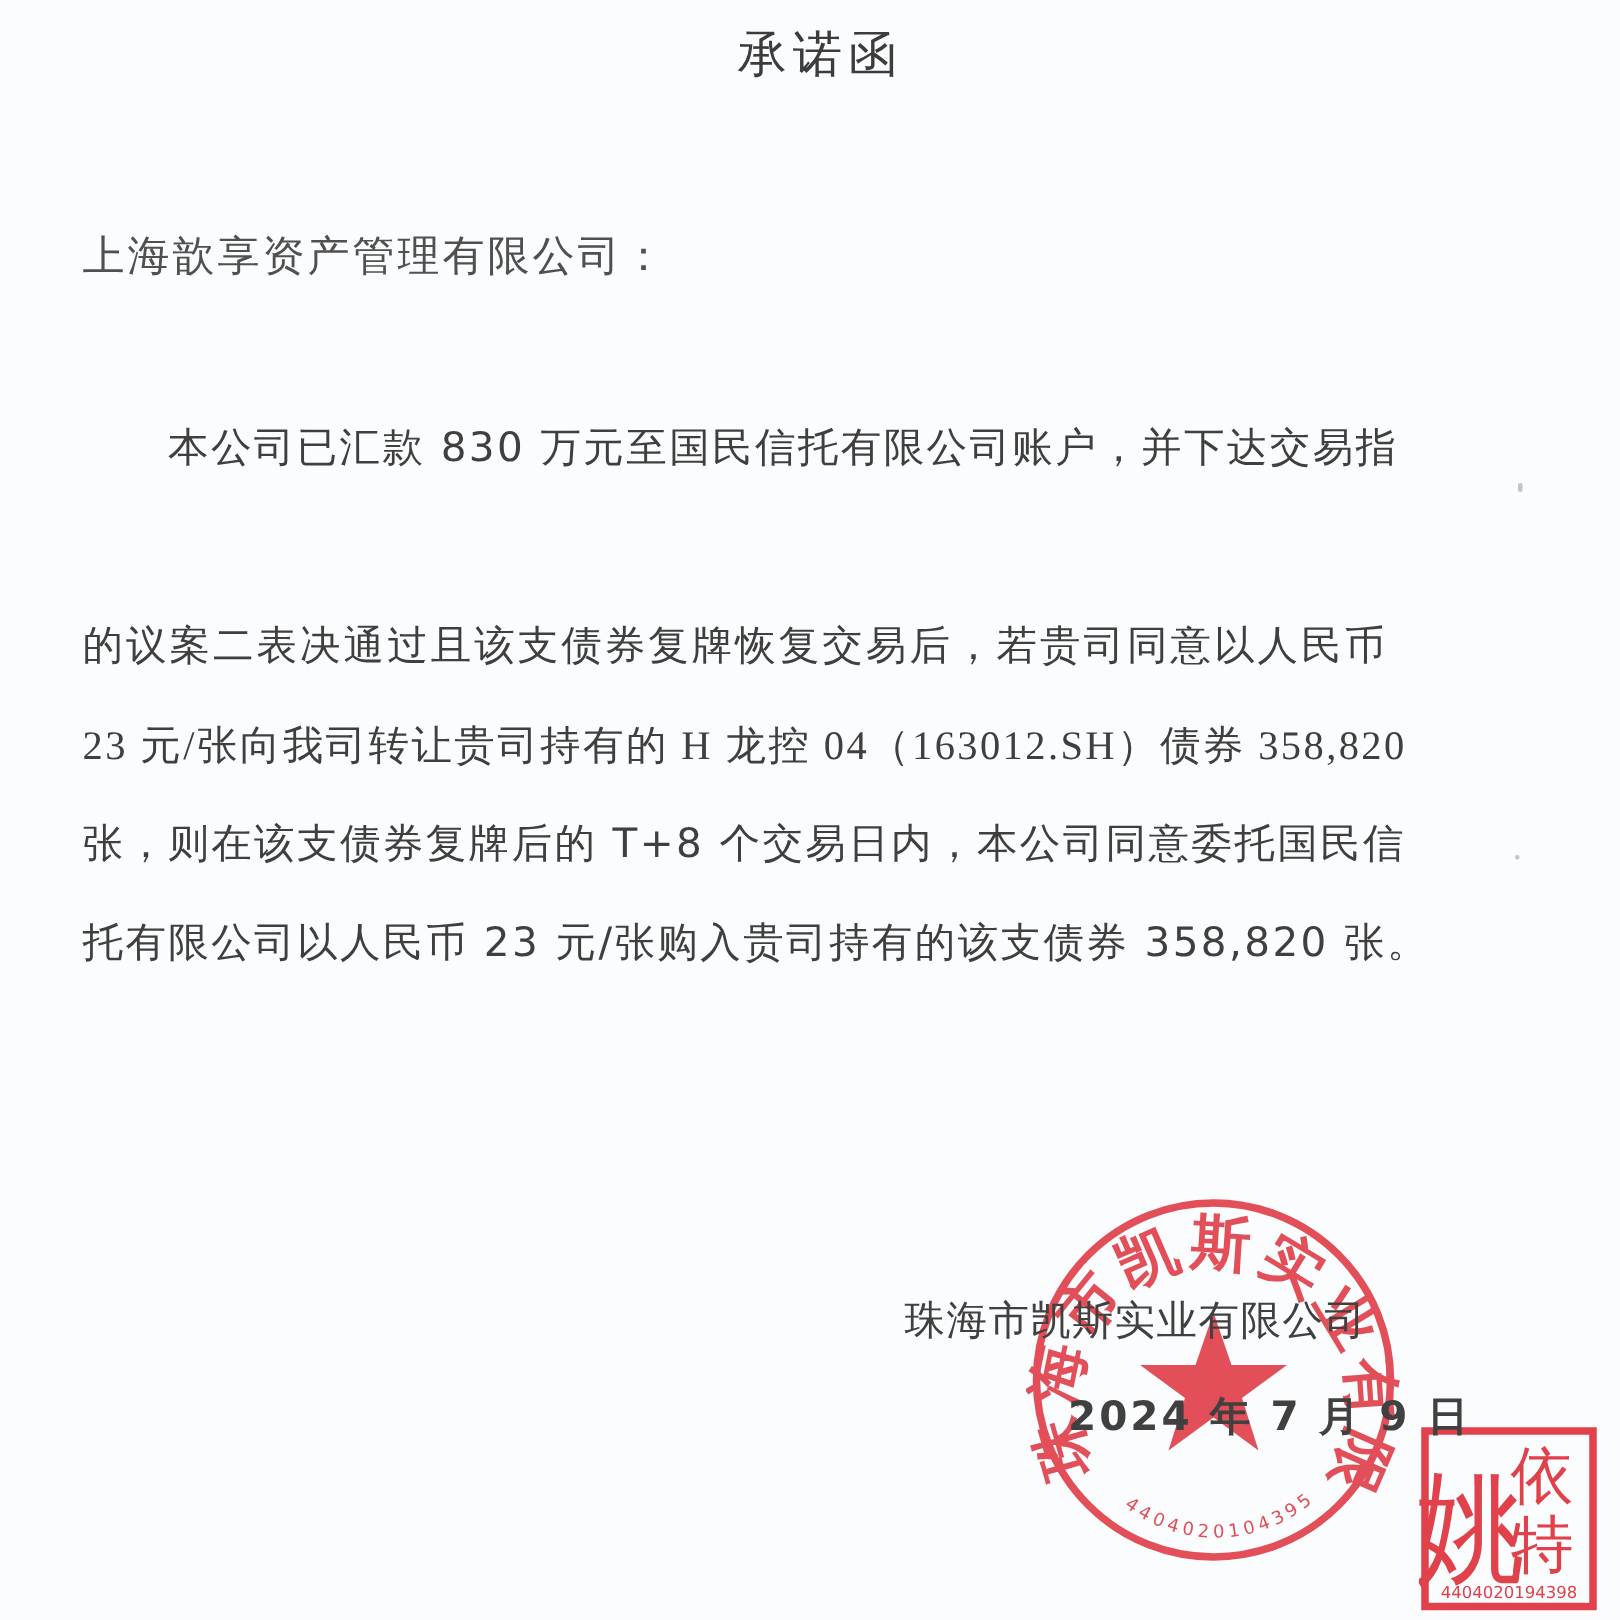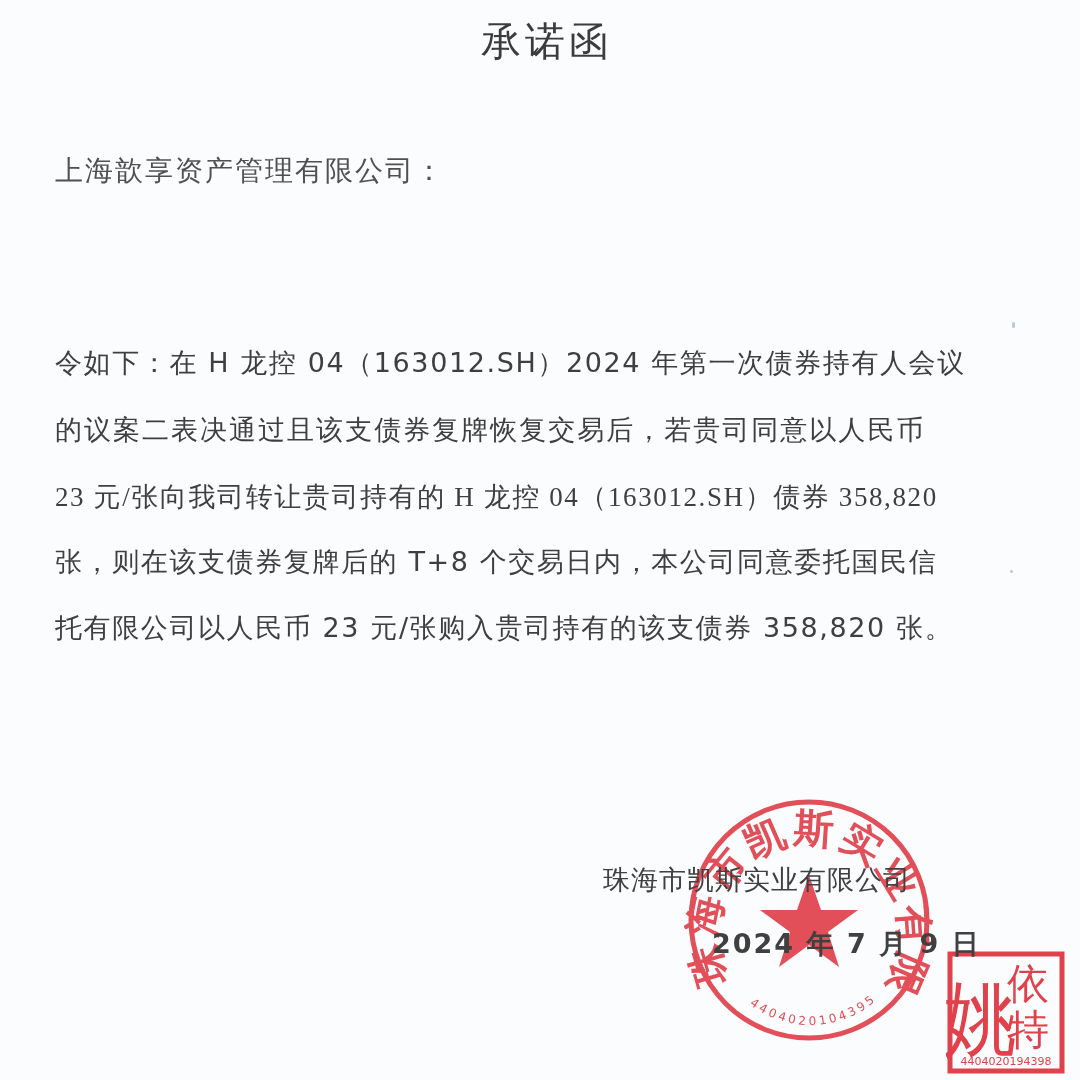--- a/index.html
+++ b/index.html
@@ -6,21 +6,21 @@
     body {
       width: 1080px; height: 1080px; overflow: hidden;
       background: #fafcfe;
       position: relative;
       font-family: "DejaVu Sans", "Liberation Sans", sans-serif;
       color: #3a3a3a;
     }
     .page { position: absolute; inset: 0; }
     .title {
       position: absolute; left: 0; width: 1080px; top: 14px;
-      text-align: center; font-size: 40px; letter-spacing: 4px;
+      text-align: center; font-size: 33px; letter-spacing: 4px;
       color: #3c3c3c; font-family: "DejaVu Serif", "Liberation Serif", serif;
       padding-left: 14px; box-sizing: border-box;
     }
     .addressee {
       position: absolute; left: 55px; top: 152px;
       font-size: 28px; letter-spacing: 2px; color: #505050;
       font-family: Liberation Serif, serif;
     }
     .line {
       position: absolute; left: 55px; width: 870px;
@@ -47,21 +47,21 @@
   </style>
 </head>
 <body>
 
 <div class="page">
 
   <div class="title">承诺函</div>
 
   <div class="addressee">上海歆享资产管理有限公司：</div>
 
-  <div class="line justify" style="top:345px;">令如下：在 H 龙控 04（163012.SH）2024 年第一次债券持有人会议</div>
+  <div class="line justify" style="top:280px; left:112px; width:813px;">本公司已汇款 830 万元至国民信托有限公司账户，并下达交易指</div>
   <div class="line justify" style="top:412px;">的议案二表决通过且该支债券复牌恢复交易后，若贵司同意以人民币</div>
   <div class="line justify" style="top:479px;font-family:Liberation Serif, serif;">23 元/张向我司转让贵司持有的 H 龙控 04（163012.SH）债券 358,820</div>
   <div class="line justify" style="top:544px;">张，则在该支债券复牌后的 T+8 个交易日内，本公司同意委托国民信</div>
   <div class="line" style="top:610px;">托有限公司以人民币 23 元/张购入贵司持有的该支债券 358,820 张。</div>
 
   <svg class="seal" viewBox="0 0 250 250">
     <defs>
       <path id="ringPath" d="M 45 185 A 92 92 0 1 1 205 185" fill="none"></path>
       <path id="numPath" d="M 55 200 A 100 100 0 0 0 208 188" fill="none"></path>
     </defs>

